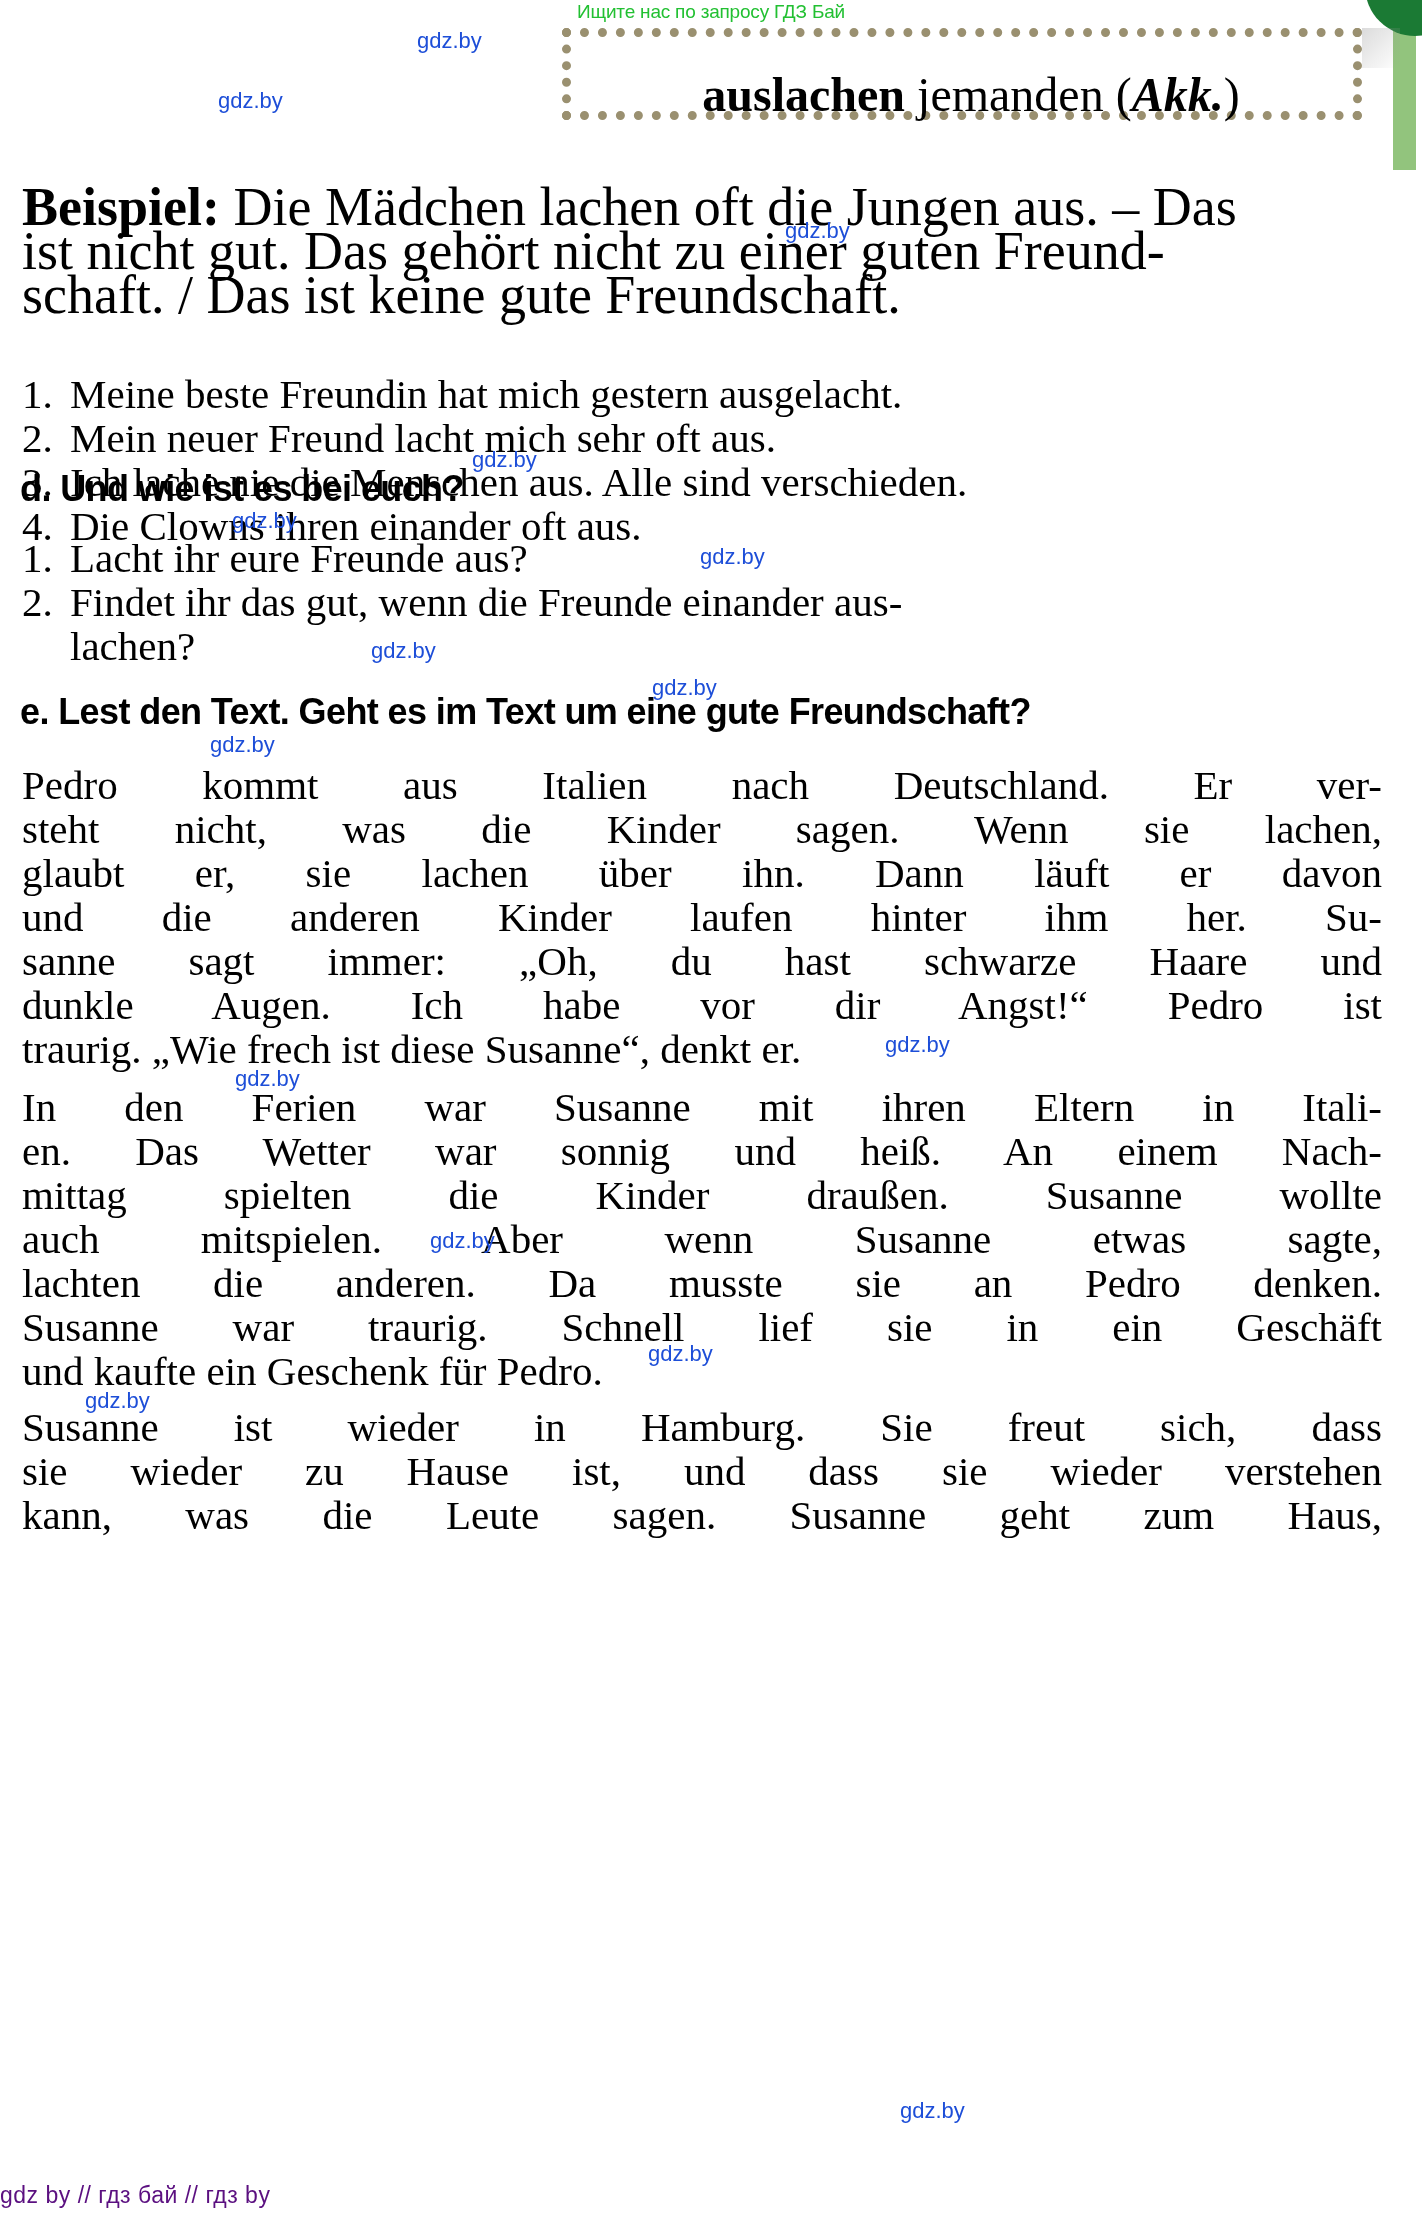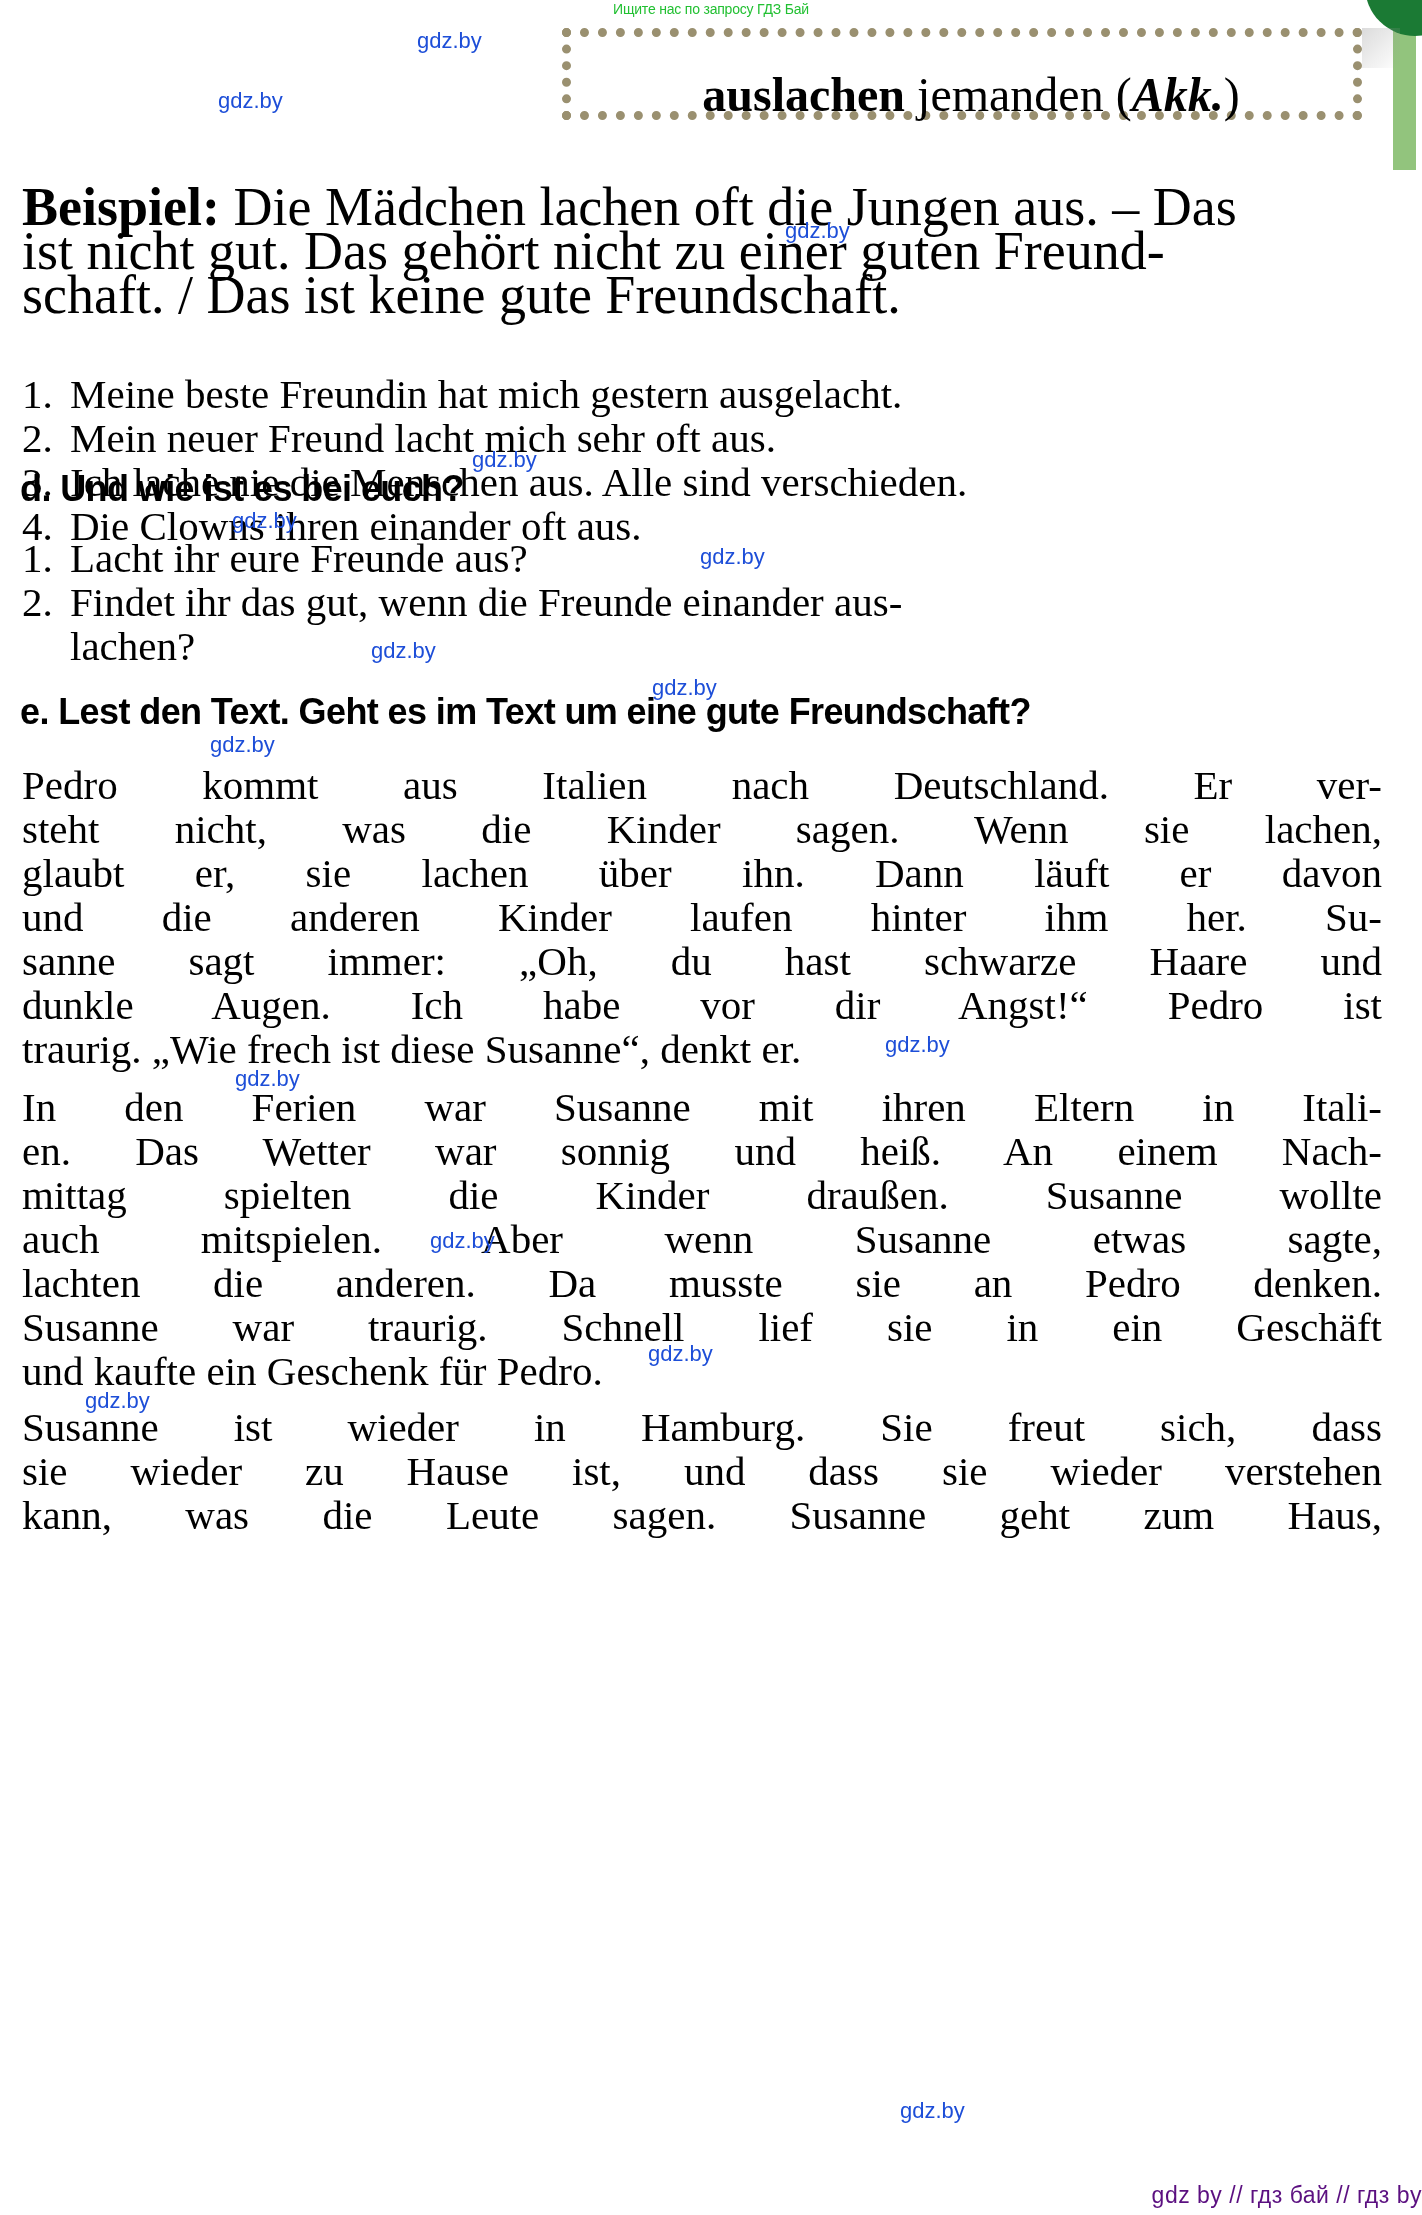--- a/index.html
+++ b/index.html
@@ -47,21 +47,21 @@
   }
 
   
   .promo {
     position: absolute;
     top: 1px;
     left: 0;
     width: 1422px;
     text-align: center;
     font-family: "Liberation Sans", sans-serif;
-    font-size: 14px;
+    font-size: 19px;
     color: #22c032;
     letter-spacing: -0.2px;
   }
 
   
   .vocab-box {
     position: absolute;
     top: 28px;
     left: 562px;
     width: 800px;
@@ -153,21 +153,21 @@
   .story .line.last {
     text-align-last: left;
   }
 
   
   .footer {
     position: absolute;
     bottom: 6px;
     left: 0;
     width: 1422px;
-    text-align: right;
+    text-align: left;
     font-family: "Liberation Sans", sans-serif;
     font-size: 23px;
     color: #5b1080;
     letter-spacing: 0.5px;
   }
 </style>
 </head>
 <body>
 
 <div id="page">

